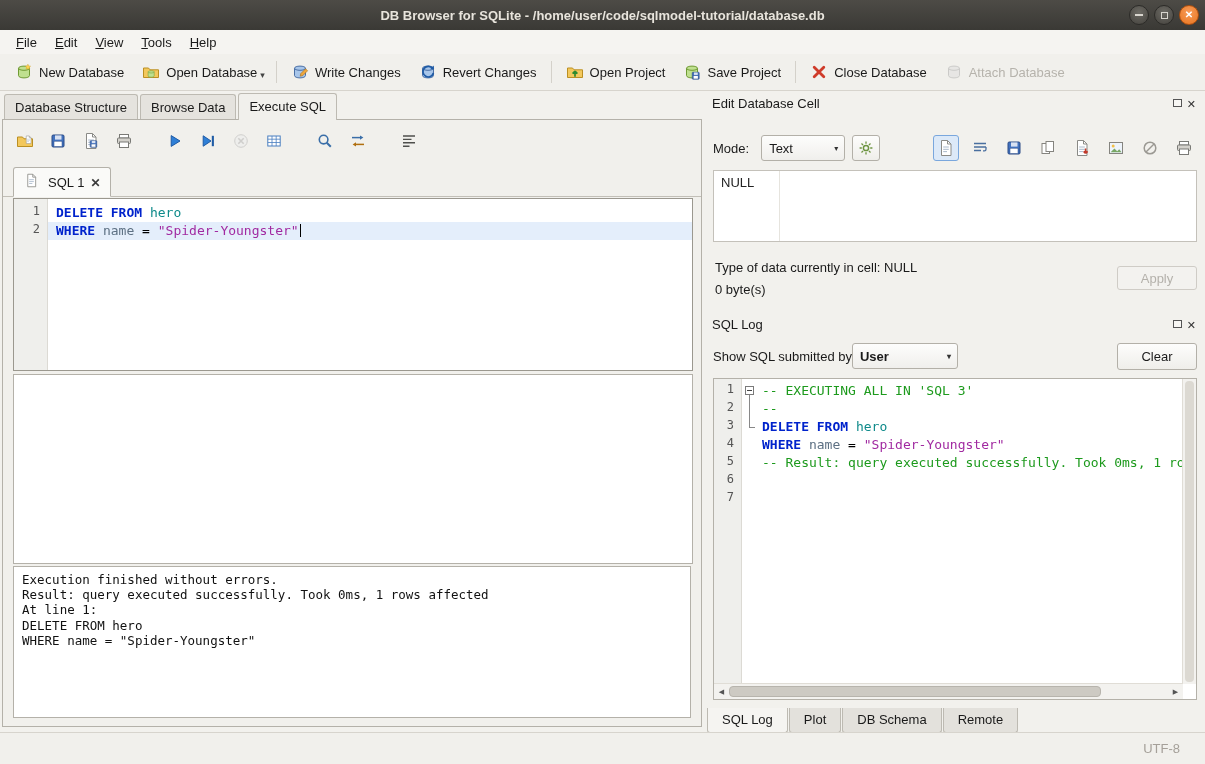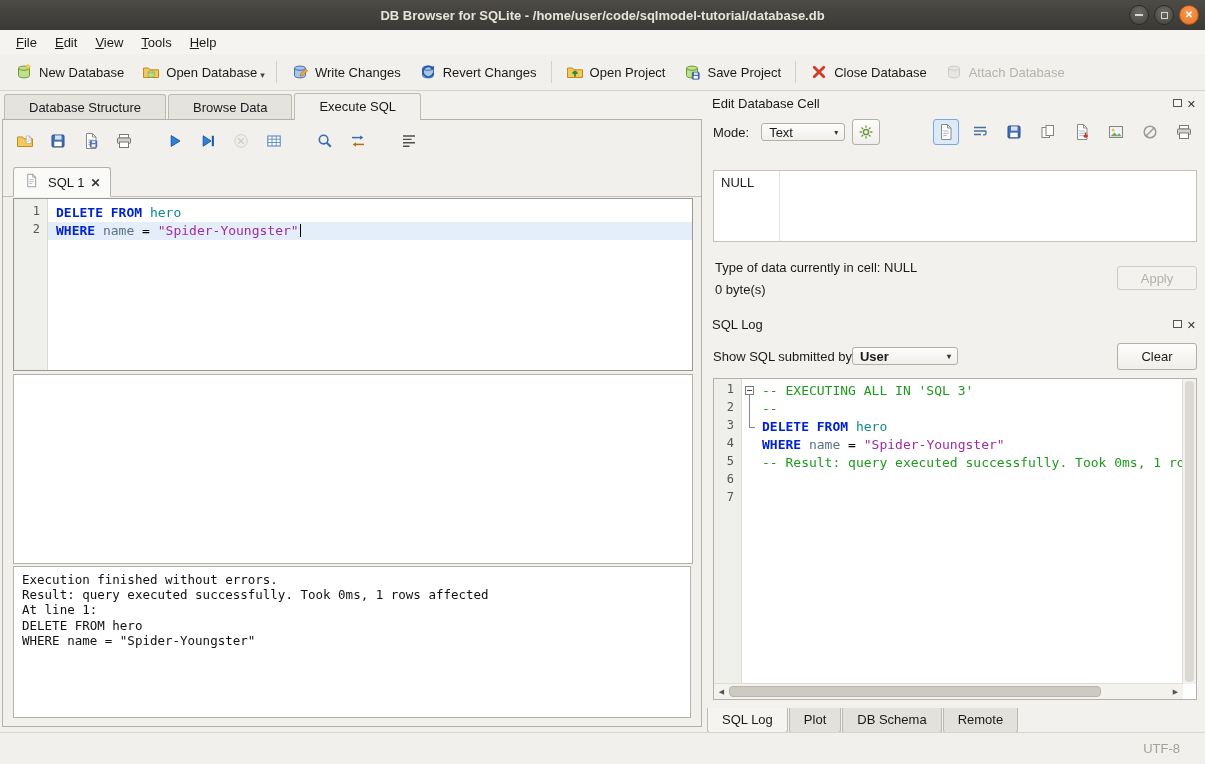--- a/index.html
+++ b/index.html
@@ -35,21 +35,21 @@
   .tbtn.disabled .tlabel{color:#b6b3ac;}
   .tsep{width:1px;height:22px;background:#d4d1ca;margin:0 5px;}
   .tdrop{padding:8px 6px 2px 0;margin-left:-6px;color:#444;font-size:9px;}
   .tdrop::before{content:"▾";}
   .icn{width:18px;height:18px;display:inline-block;flex:0 0 auto;}
   .icn svg{display:block;}
   .disabled .icn{opacity:.45;filter:grayscale(1);}
   
   .left-pane{position:absolute;left:2px;top:92px;width:700px;height:635px;}
   .main-tabs{display:flex;height:27px;padding-left:2px;position:relative;z-index:2;align-items:flex-end;}
-  .mtab{padding:5px 24px 4px;background:#e5e3de;border:1px solid #bdbab2;border-bottom:none;
+  .mtab{padding:5px 10px 4px;background:#e5e3de;border:1px solid #bdbab2;border-bottom:none;
     border-radius:3px 3px 0 0;margin-right:2px;}
   .mtab.active{background:#f1f0ec;margin-bottom:-1px;padding-bottom:6px;}
   .left-frame{position:absolute;left:0;top:27px;right:0;bottom:0;border:1px solid #b4b1a9;background:#f1f0ec;}
   .editor-toolbar{position:absolute;left:10px;top:9px;display:flex;align-items:center;gap:9px;}
   .ebtn{width:24px;height:24px;display:flex;align-items:center;justify-content:center;border-radius:3px;}
   .egap{width:9px;}
   .sql-tabbar{position:absolute;left:0;top:46px;right:0;height:30px;border-bottom:1px solid #c2bfb7;
     display:flex;align-items:flex-end;padding-left:10px;}
   .sqltab{display:flex;align-items:center;gap:6px;background:#fafaf8;border:1px solid #b4b1a9;
     border-bottom:1px solid #fafaf8;border-radius:3px 3px 0 0;padding:5px 10px;margin-bottom:-1px;}
@@ -74,23 +74,23 @@
   .output{position:absolute;left:10px;top:446px;width:678px;height:152px;border:1px solid #b4b1a9;background:#fff;
     padding:5px 8px;box-sizing:border-box;font:12.5px/15.2px "DejaVu Sans Mono",monospace;color:#111;overflow:hidden;}
   .output div{white-space:pre;}
   
   .right-pane{position:absolute;left:707px;top:90px;width:498px;height:643px;}
   .dock-header{position:absolute;left:0;right:4px;height:20px;display:flex;align-items:center;padding:0 5px;}
   .dh1{top:3px;} .dh2{top:224px;}
   .dock-icons{margin-left:auto;display:flex;gap:5px;align-items:center;}
   .float-btn{width:9px;height:8px;border:1px solid #555;background:#f8f7f4;box-sizing:border-box;}
   .dock-close::before{content:"✕";font-size:11px;color:#333;line-height:1;}
-  .mode-row{position:absolute;left:6px;top:28px;right:8px;height:28px;display:flex;align-items:center;}
+  .mode-row{position:absolute;left:6px;top:44px;right:8px;height:28px;display:flex;align-items:center;}
   .mode-label{margin-right:12px;}
-  .combo{height:18px;box-sizing:border-box;background:linear-gradient(#fdfdfc,#f0efec);
+  .combo{height:26px;box-sizing:border-box;background:linear-gradient(#fdfdfc,#f0efec);
     border:1px solid #b3b0a8;border-radius:3px;display:flex;align-items:center;padding-left:7px;}
   .combo-mode{width:84px;}
   .combo-user{width:106px;font-weight:bold;}
   .carrow{margin-left:auto;padding:0 6px;font-size:8px;color:#333;}
   .carrow::before{content:"▾";}
   .sbtn{width:28px;height:26px;box-sizing:border-box;border:1px solid #b3b0a8;border-radius:3px;
     background:linear-gradient(#fdfdfc,#efeeea);display:flex;align-items:center;justify-content:center;margin-left:7px;}
   .mode-icons{margin-left:auto;display:flex;align-items:center;gap:8px;}
   .mibtn{width:24px;height:24px;display:flex;align-items:center;justify-content:center;
     border:1px solid transparent;border-radius:3px;}

